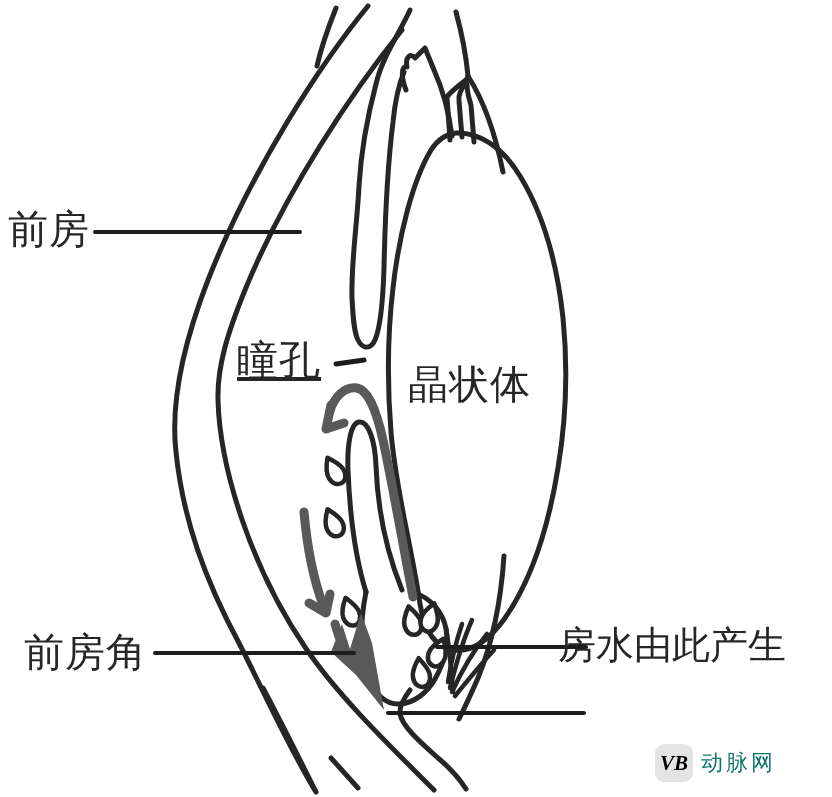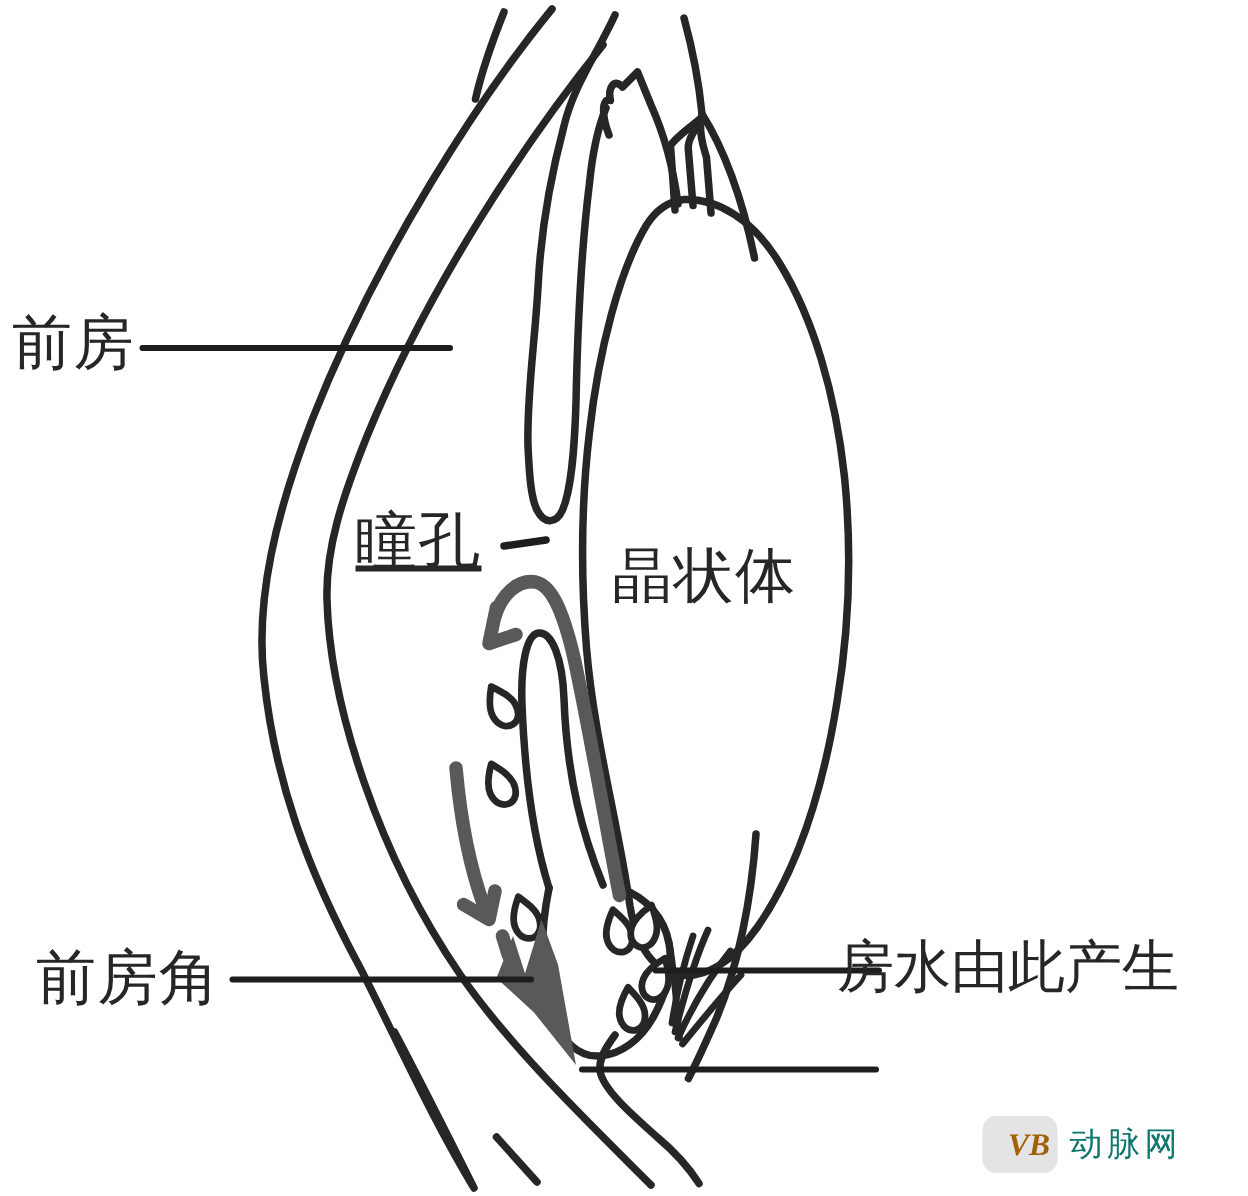--- a/index.html
+++ b/index.html
@@ -11,23 +11,23 @@
        letter-spacing:1px;line-height:1;}
   .lbl-qianfang      {left:8px;  top:209px; font-size:40px;}
   .lbl-tongkong      {left:237px;top:340px; font-size:41px;text-decoration:underline;}
   .lbl-jingzhuangti  {left:408px;top:364px; font-size:40px;}
   .lbl-qianfangjiao  {left:24px; top:632px; font-size:40px;}
   .lbl-chansheng     {left:558px;top:626px; font-size:38px;letter-spacing:0;}
   .lbl-paichu        {left:590px;top:694px; font-size:38px;letter-spacing:0;}
   .watermark{position:absolute;left:655px;top:744px;display:flex;
              align-items:center;gap:8px;}
   .wm-badge{width:38px;height:38px;border-radius:9px;background:#e4e4e4;
-            color:#a16207;font-weight:bold;font-style:italic;font-size:21px;
+            color:#000000;font-weight:bold;font-style:italic;font-size:21px;
             display:flex;align-items:center;justify-content:center;
-            font-family:"Liberation Serif","DejaVu Serif",serif;padding-left:12px;}
+            font-family:"Liberation Serif","DejaVu Serif",serif;}
   .wm-name{color:#0f766e;font-size:22px;font-weight:normal;letter-spacing:3px;}
 </style>
 </head>
 <body>
 
 <div class="stage">
 
   <svg class="diagram" width="832" height="797" viewBox="0 0 832 797" xmlns="http://www.w3.org/2000/svg">
 
     <g stroke="#262626" stroke-width="5" fill="none" stroke-linecap="round" stroke-linejoin="round">

